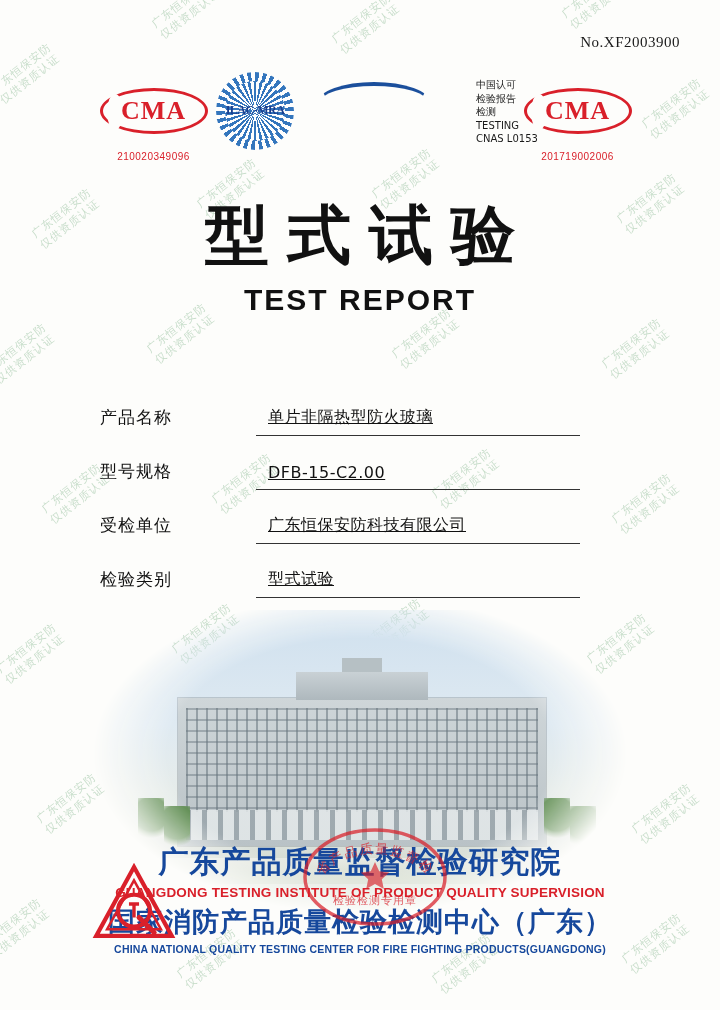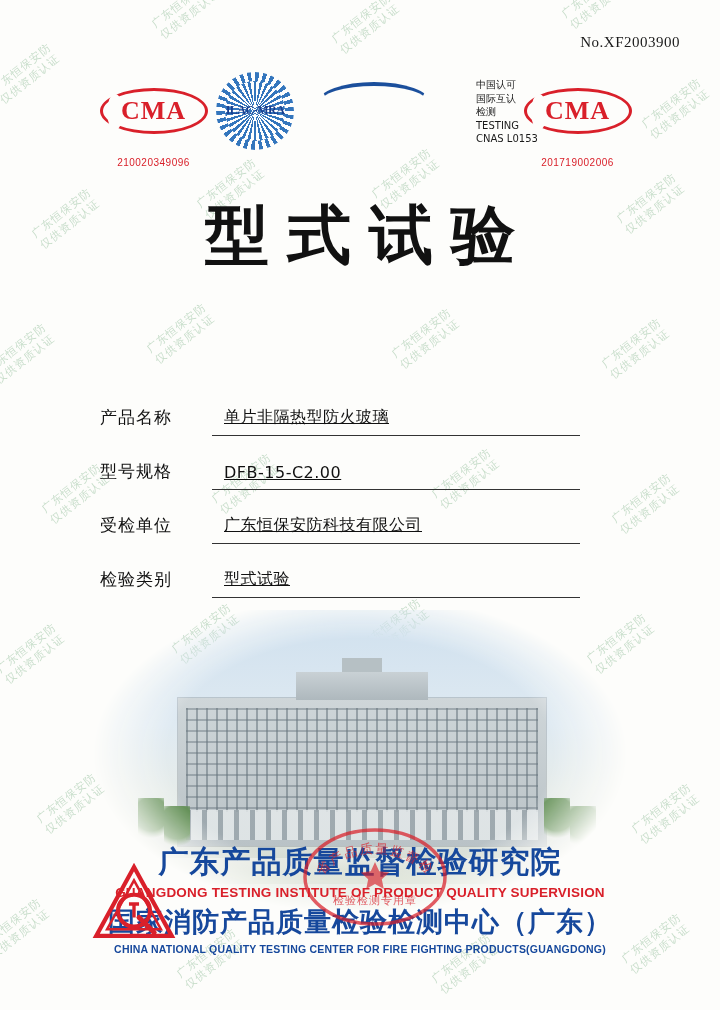--- a/index.html
+++ b/index.html
@@ -91,21 +91,21 @@
     display: flex;
     align-items: center;
     justify-content: center;
     color: #d9202a;
     font-size: 26px;
     font-weight: bold;
     letter-spacing: 1px;
     font-family: "Liberation Serif", serif;
   }
   .cma-num {
-    margin-top: 23px;
+    margin-top: 17px;
     font-size: 10px;
     color: #d9202a;
     letter-spacing: 0.5px;
   }
 
   .ilac {
     width: 86px;
     left: 212px;
     top: -6px;
   }
@@ -210,20 +210,21 @@
     position: absolute;
     top: 382px;
     left: 100px;
     width: 480px;
     z-index: 10;
   }
   .field {
     display: flex;
     align-items: flex-end;
     height: 54px;
+    gap: 44px;
   }
   .field-label {
     width: 112px;
     font-size: 17px;
     color: #111;
     font-family: "DejaVu Sans", sans-serif;
     letter-spacing: 1px;
     padding-bottom: 7px;
     display: flex;
     justify-content: space-between;
@@ -527,35 +528,36 @@
       <div class="ilac-circle"></div>
       <div class="ilac-label">ILAC-MRA</div>
     </div>
 
     <div class="cert cnas">
       <div class="cnas-arc"></div>
     </div>
 
     <div class="cert cnas-side">
       <div>中国认可</div>
-      <div>国际互认</div>
+      <div>检验报告</div>
       <div>检测</div>
       <div>TESTING</div>
       <div>CNAS L0153</div>
     </div>
 
     <div class="cert cma cma2">
       <div class="cma-badge">
         <div class="cma-text">CMA</div>
       </div>
       <div class="cma-num">201719002006</div>
     </div>
   </div>
 
   <div class="title-cn">型式试验</div>
+  <div class="title-en">TEST REPORT</div>
 
   <div class="fields">
     <div class="field">
       <div class="field-label">产品名称</div>
       <div class="field-value">单片非隔热型防火玻璃</div>
     </div>
     <div class="field">
       <div class="field-label">型号规格</div>
       <div class="field-value">DFB-15-C2.00</div>
     </div>

